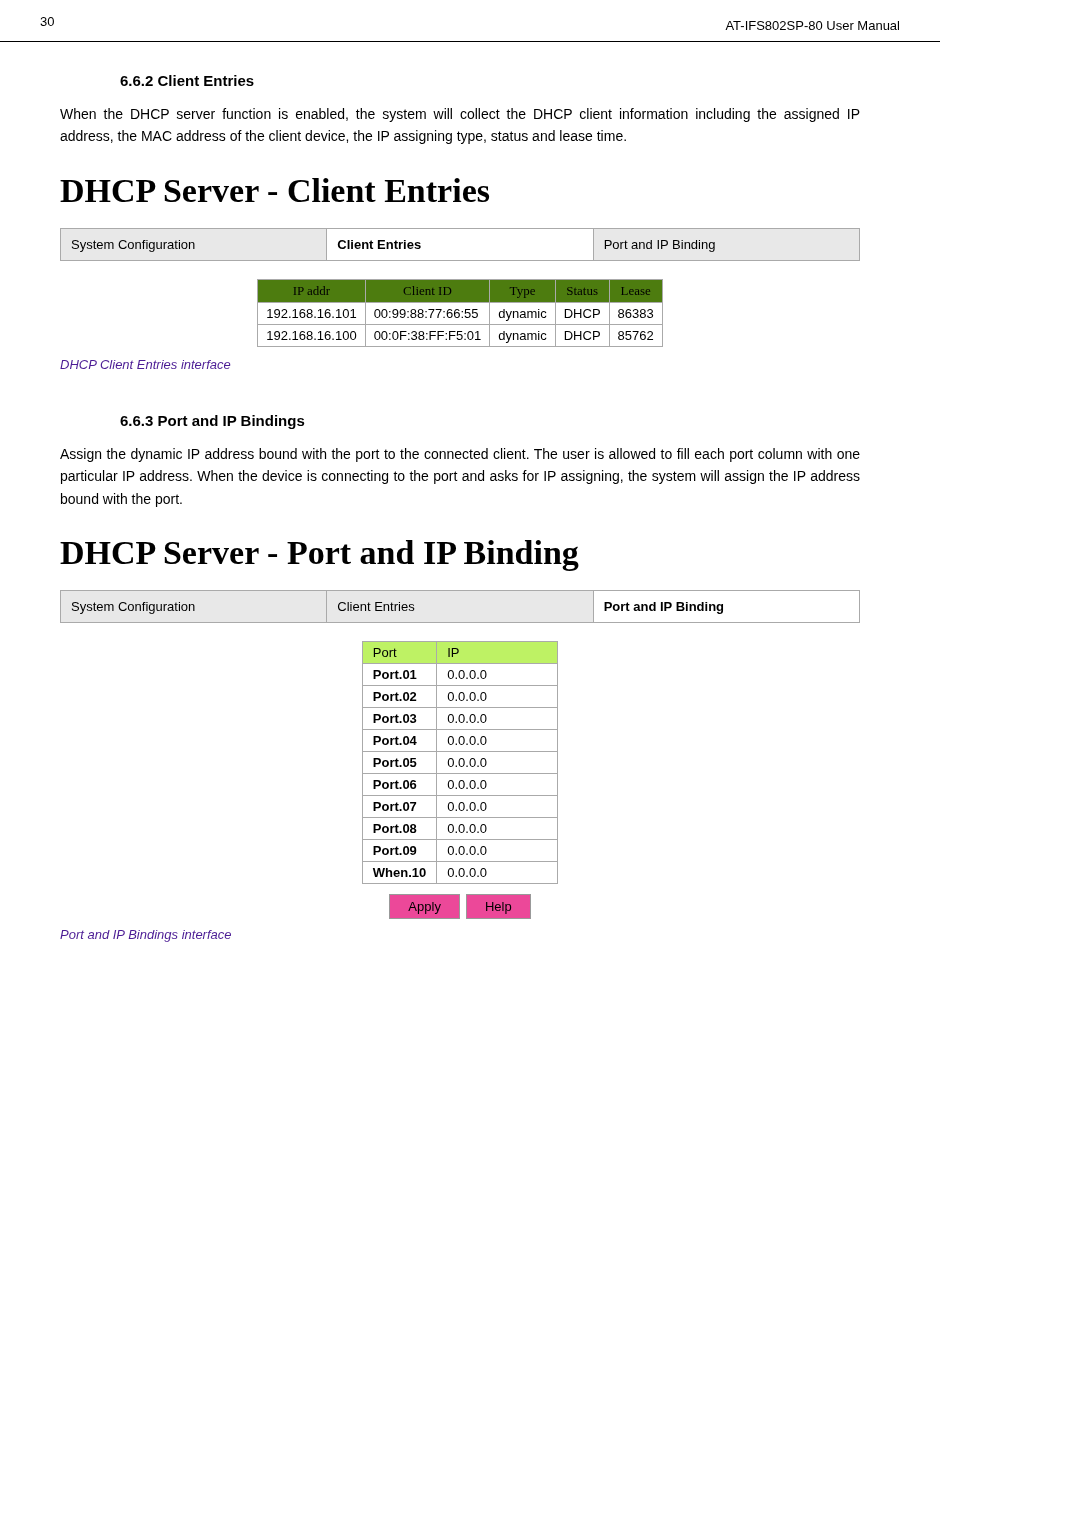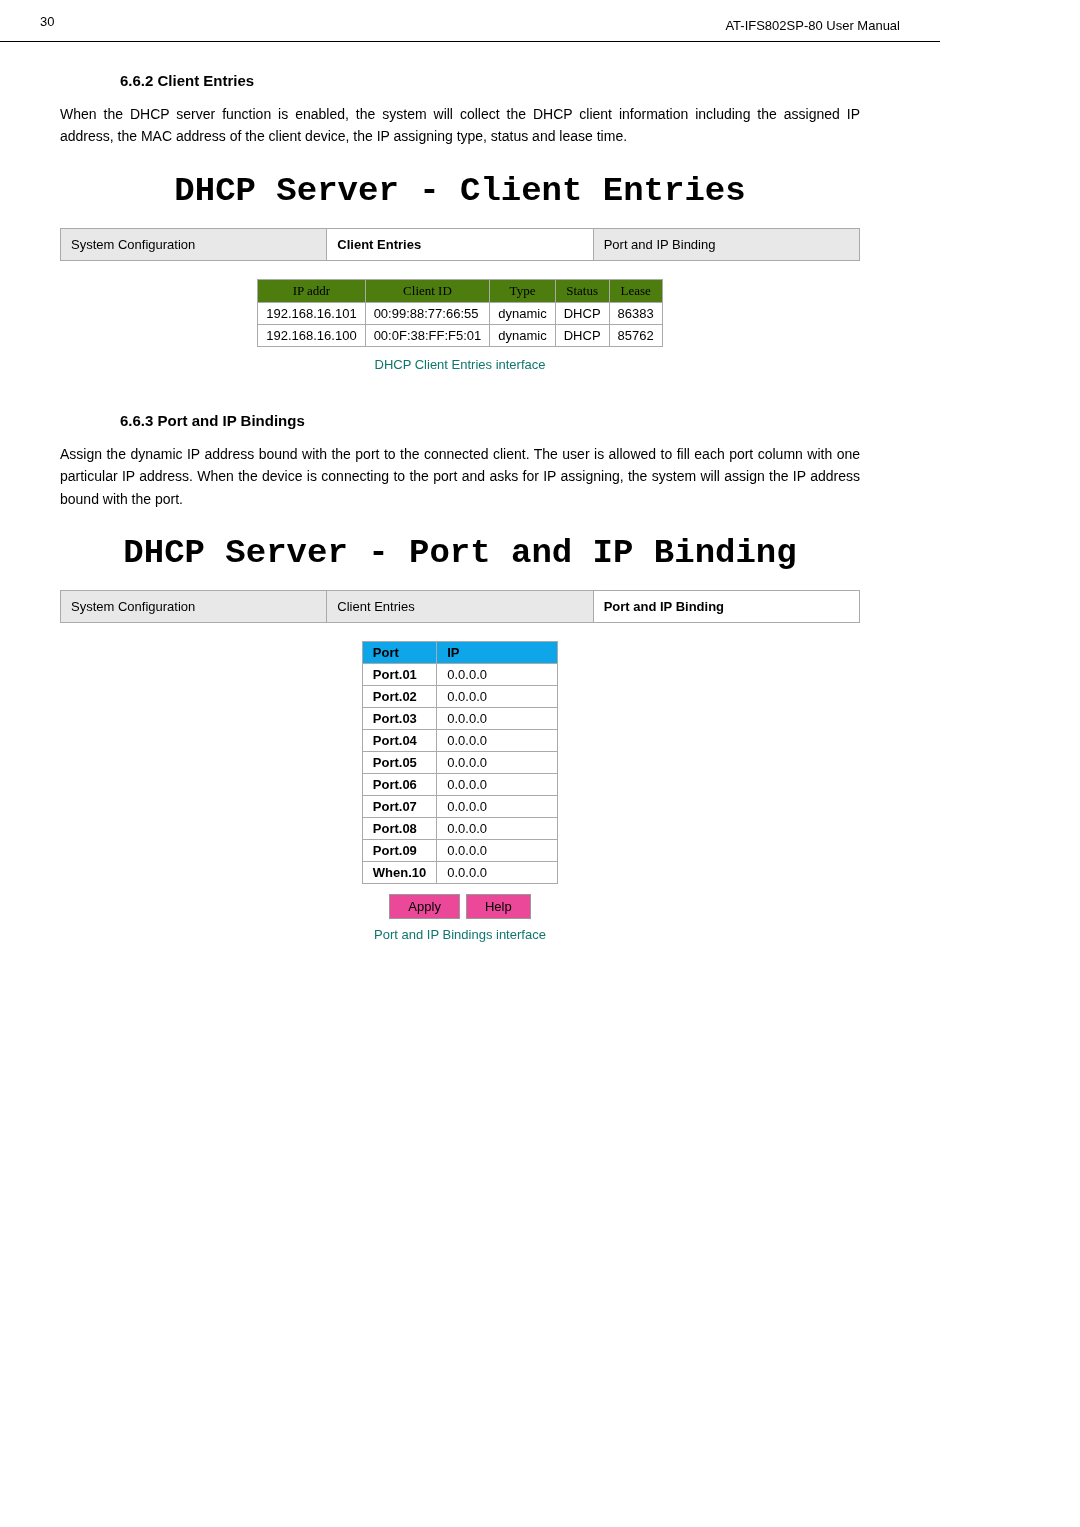--- a/index.html
+++ b/index.html
@@ -55,23 +55,23 @@
       font-size: 14px;
       line-height: 1.6;
       margin-bottom: 24px;
       text-align: justify;
     }
 
     
     .big-title {
       font-size: 34px;
       font-weight: bold;
-      text-align: center;
+      text-align: left;
       margin: 20px 0 18px 0;
-      font-family: Liberation Mono, monospace;
+      font-family: Liberation Serif, serif;
     }
 
     
     .tab-nav {
       display: flex;
       flex-direction: row;
       border: 1px solid #aaa;
       background: #e8e8e8;
       margin-bottom: 18px;
       width: 100%;
@@ -117,25 +117,26 @@
     }
 
     .client-entries-table th {
       background: #4d7c0f;
       font-weight: normal;
       font-family: Liberation Serif, serif;
     }
 
     
     .table-caption {
-      text-align: center;
+      text-align: left;
       font-size: 13px;
       margin-top: 8px;
       margin-bottom: 40px;
-      color: #0f766e;
+      color: #4c1d95;
+      font-style: italic;
     }
 
     
     .section-gap {
       margin-top: 50px;
     }
 
     
     .port-ip-wrapper {
       display: flex;
@@ -150,22 +151,22 @@
     }
 
     .port-ip-table th,
     .port-ip-table td {
       border: 1px solid #aaa;
       padding: 3px 10px;
       white-space: nowrap;
     }
 
     .port-ip-table th {
-      background: #0ea5e9;
-      font-weight: bold;
+      background: #bef264;
+      font-weight: normal;
       text-align: left;
     }
 
     .port-ip-table td:first-child {
       font-weight: bold;
     }
 
     .port-ip-table td input {
       border: none;
       outline: none;

